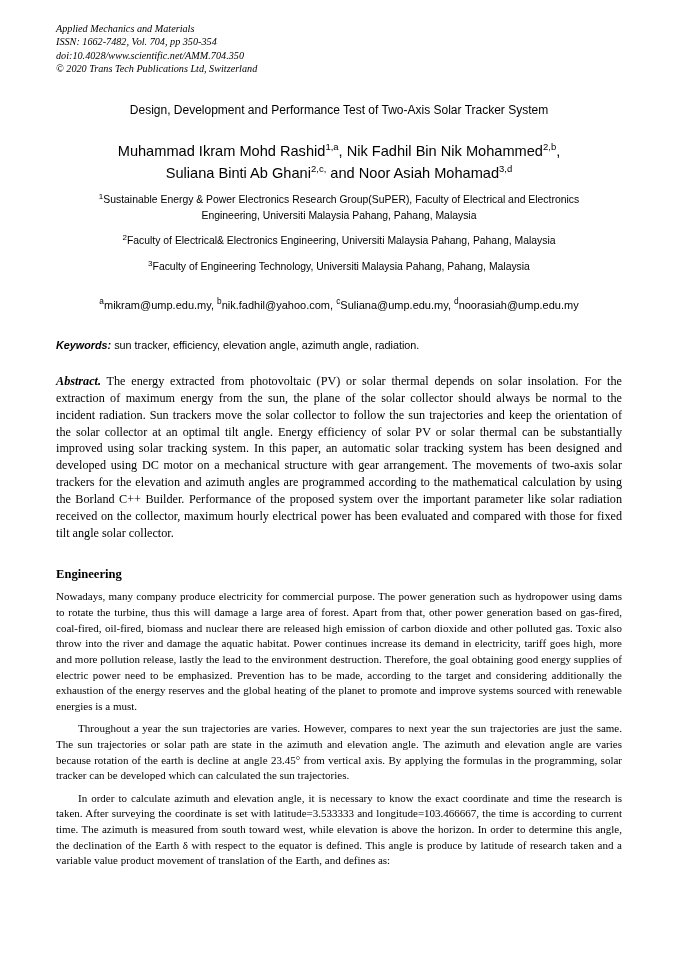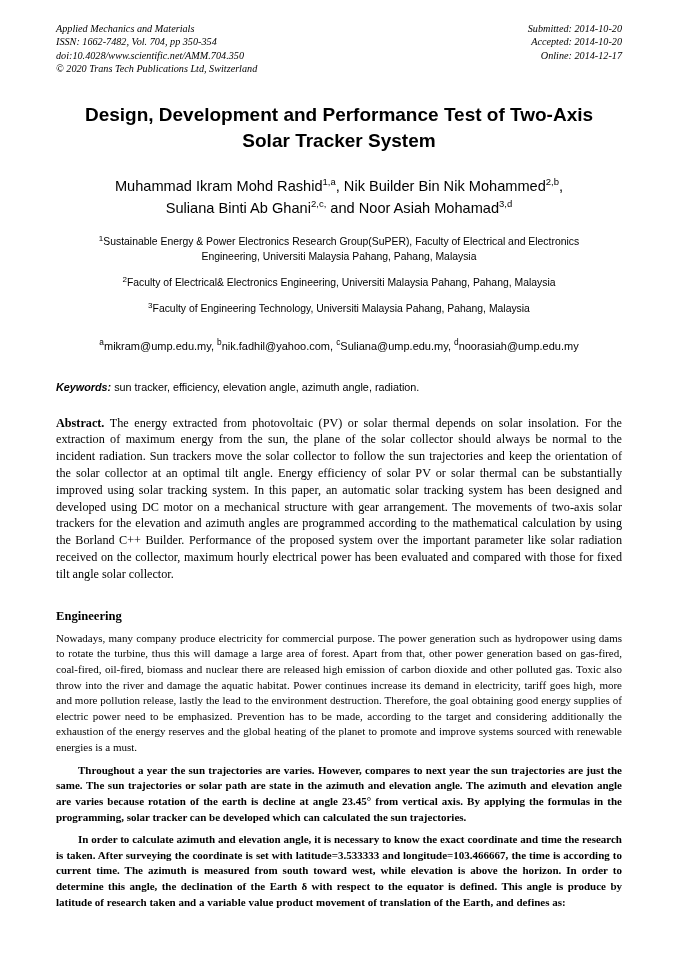--- a/index.html
+++ b/index.html
@@ -41,43 +41,43 @@
     white-space: nowrap;
   }
   .header-right {
     text-align: right;
   }
 
   
   .title {
     margin-top: 26px;
     font-family: "Liberation Sans", sans-serif;
-    font-weight: bold;
-    font-size: 19px;
+    font-weight: normal;
+    font-size: 12px;
     line-height: 1.36;
     text-align: center;
     padding: 0 14px;
   }
 
   
   .authors {
     margin-top: 22px;
     font-family: "Liberation Sans", sans-serif;
     font-size: 14.6px;
     line-height: 1.45;
     text-align: center;
   }
   .authors sup {
     font-size: 9.5px;
     vertical-align: super;
   }
 
   
   .affils {
-    margin-top: 13px;
+    margin-top: 7px;
     font-family: "Liberation Sans", sans-serif;
     font-size: 10.4px;
     line-height: 1.48;
     text-align: center;
   }
   .affils .aff {
     margin-bottom: 9px;
     padding: 0 18px;
   }
   .affils sup {
@@ -110,64 +110,59 @@
 
   
   .abstract {
     margin-top: 22px;
     font-size: 12.2px;
     line-height: 1.38;
     text-align: justify;
   }
   .abstract b {
     font-weight: bold;
+    font-style: italic;
   }
 
   
   .section-head {
     margin-top: 26px;
     font-weight: bold;
     font-size: 12.6px;
   }
   .body-par {
     margin-top: 7px;
     font-size: 11px;
     line-height: 1.42;
     text-align: justify;
   }
   .body-par.indent {
     text-indent: 22px;
-    font-weight: bold;
   }
 </style>
 </head>
 <body>
 
 <div class="page">
   <div class="inner">
 
     <div class="header">
       <div class="header-left">
         <div>Applied Mechanics and Materials</div>
         <div>ISSN: 1662-7482, Vol. 704, pp 350-354</div>
         <div>doi:10.4028/www.scientific.net/AMM.704.350</div>
         <div>© 2020 Trans Tech Publications Ltd, Switzerland</div>
       </div>
-      <div class="header-right">
-        <div>Submitted: 2014-10-20</div>
-        <div>Accepted: 2014-10-20</div>
-        <div>Online: 2014-12-17</div>
-      </div>
     </div>
 
     <div class="title">Design, Development and Performance Test of Two-Axis Solar Tracker System</div>
 
     <div class="authors">
       <div>
-        <span>Muhammad Ikram Mohd Rashid</span><sup>1,a</sup><span>, Nik Builder Bin Nik Mohammed</span><sup>2,b</sup><span>,</span>
+        <span>Muhammad Ikram Mohd Rashid</span><sup>1,a</sup><span>, Nik Fadhil Bin Nik Mohammed</span><sup>2,b</sup><span>,</span>
       </div>
       <div>
         <span>Suliana Binti Ab Ghani</span><sup>2,c,</sup><span> and Noor Asiah Mohamad</span><sup>3,d</sup>
       </div>
     </div>
 
     <div class="affils">
       <div class="aff">
         <sup>1</sup><span>Sustainable Energy &amp; Power Electronics Research Group(SuPER), Faculty of Electrical and Electronics Engineering, Universiti Malaysia Pahang, Pahang, Malaysia</span>
       </div>

